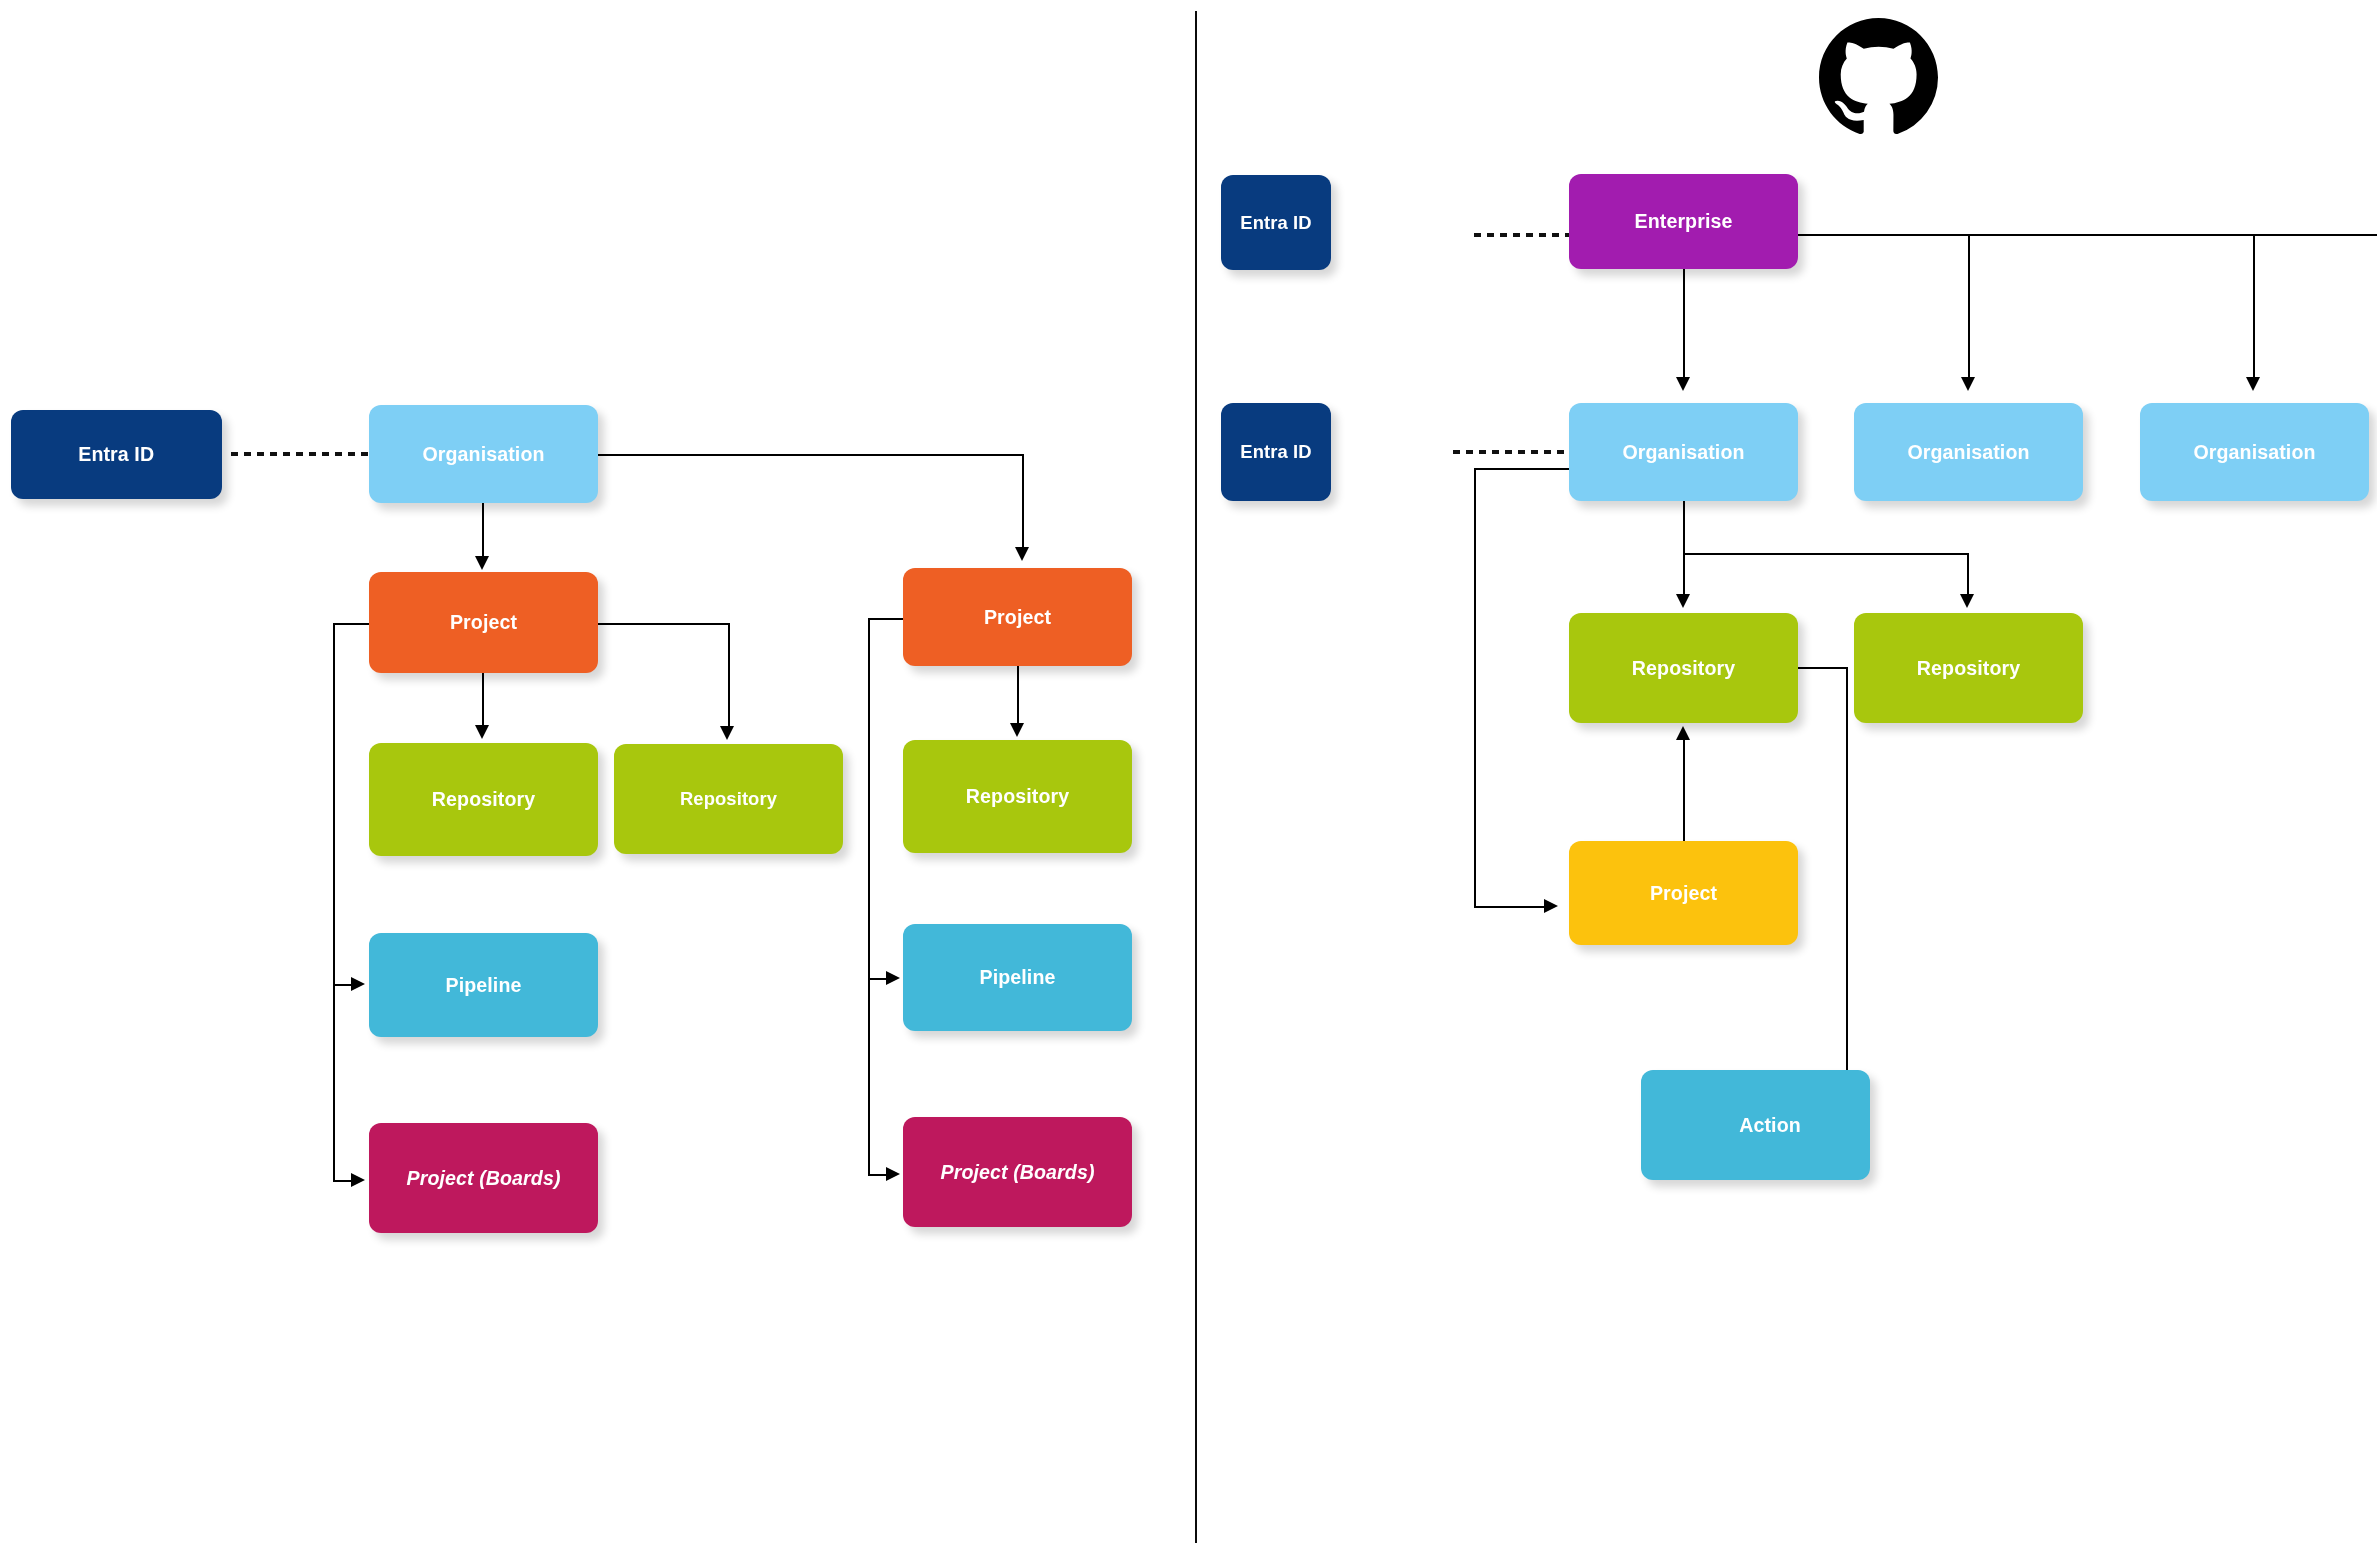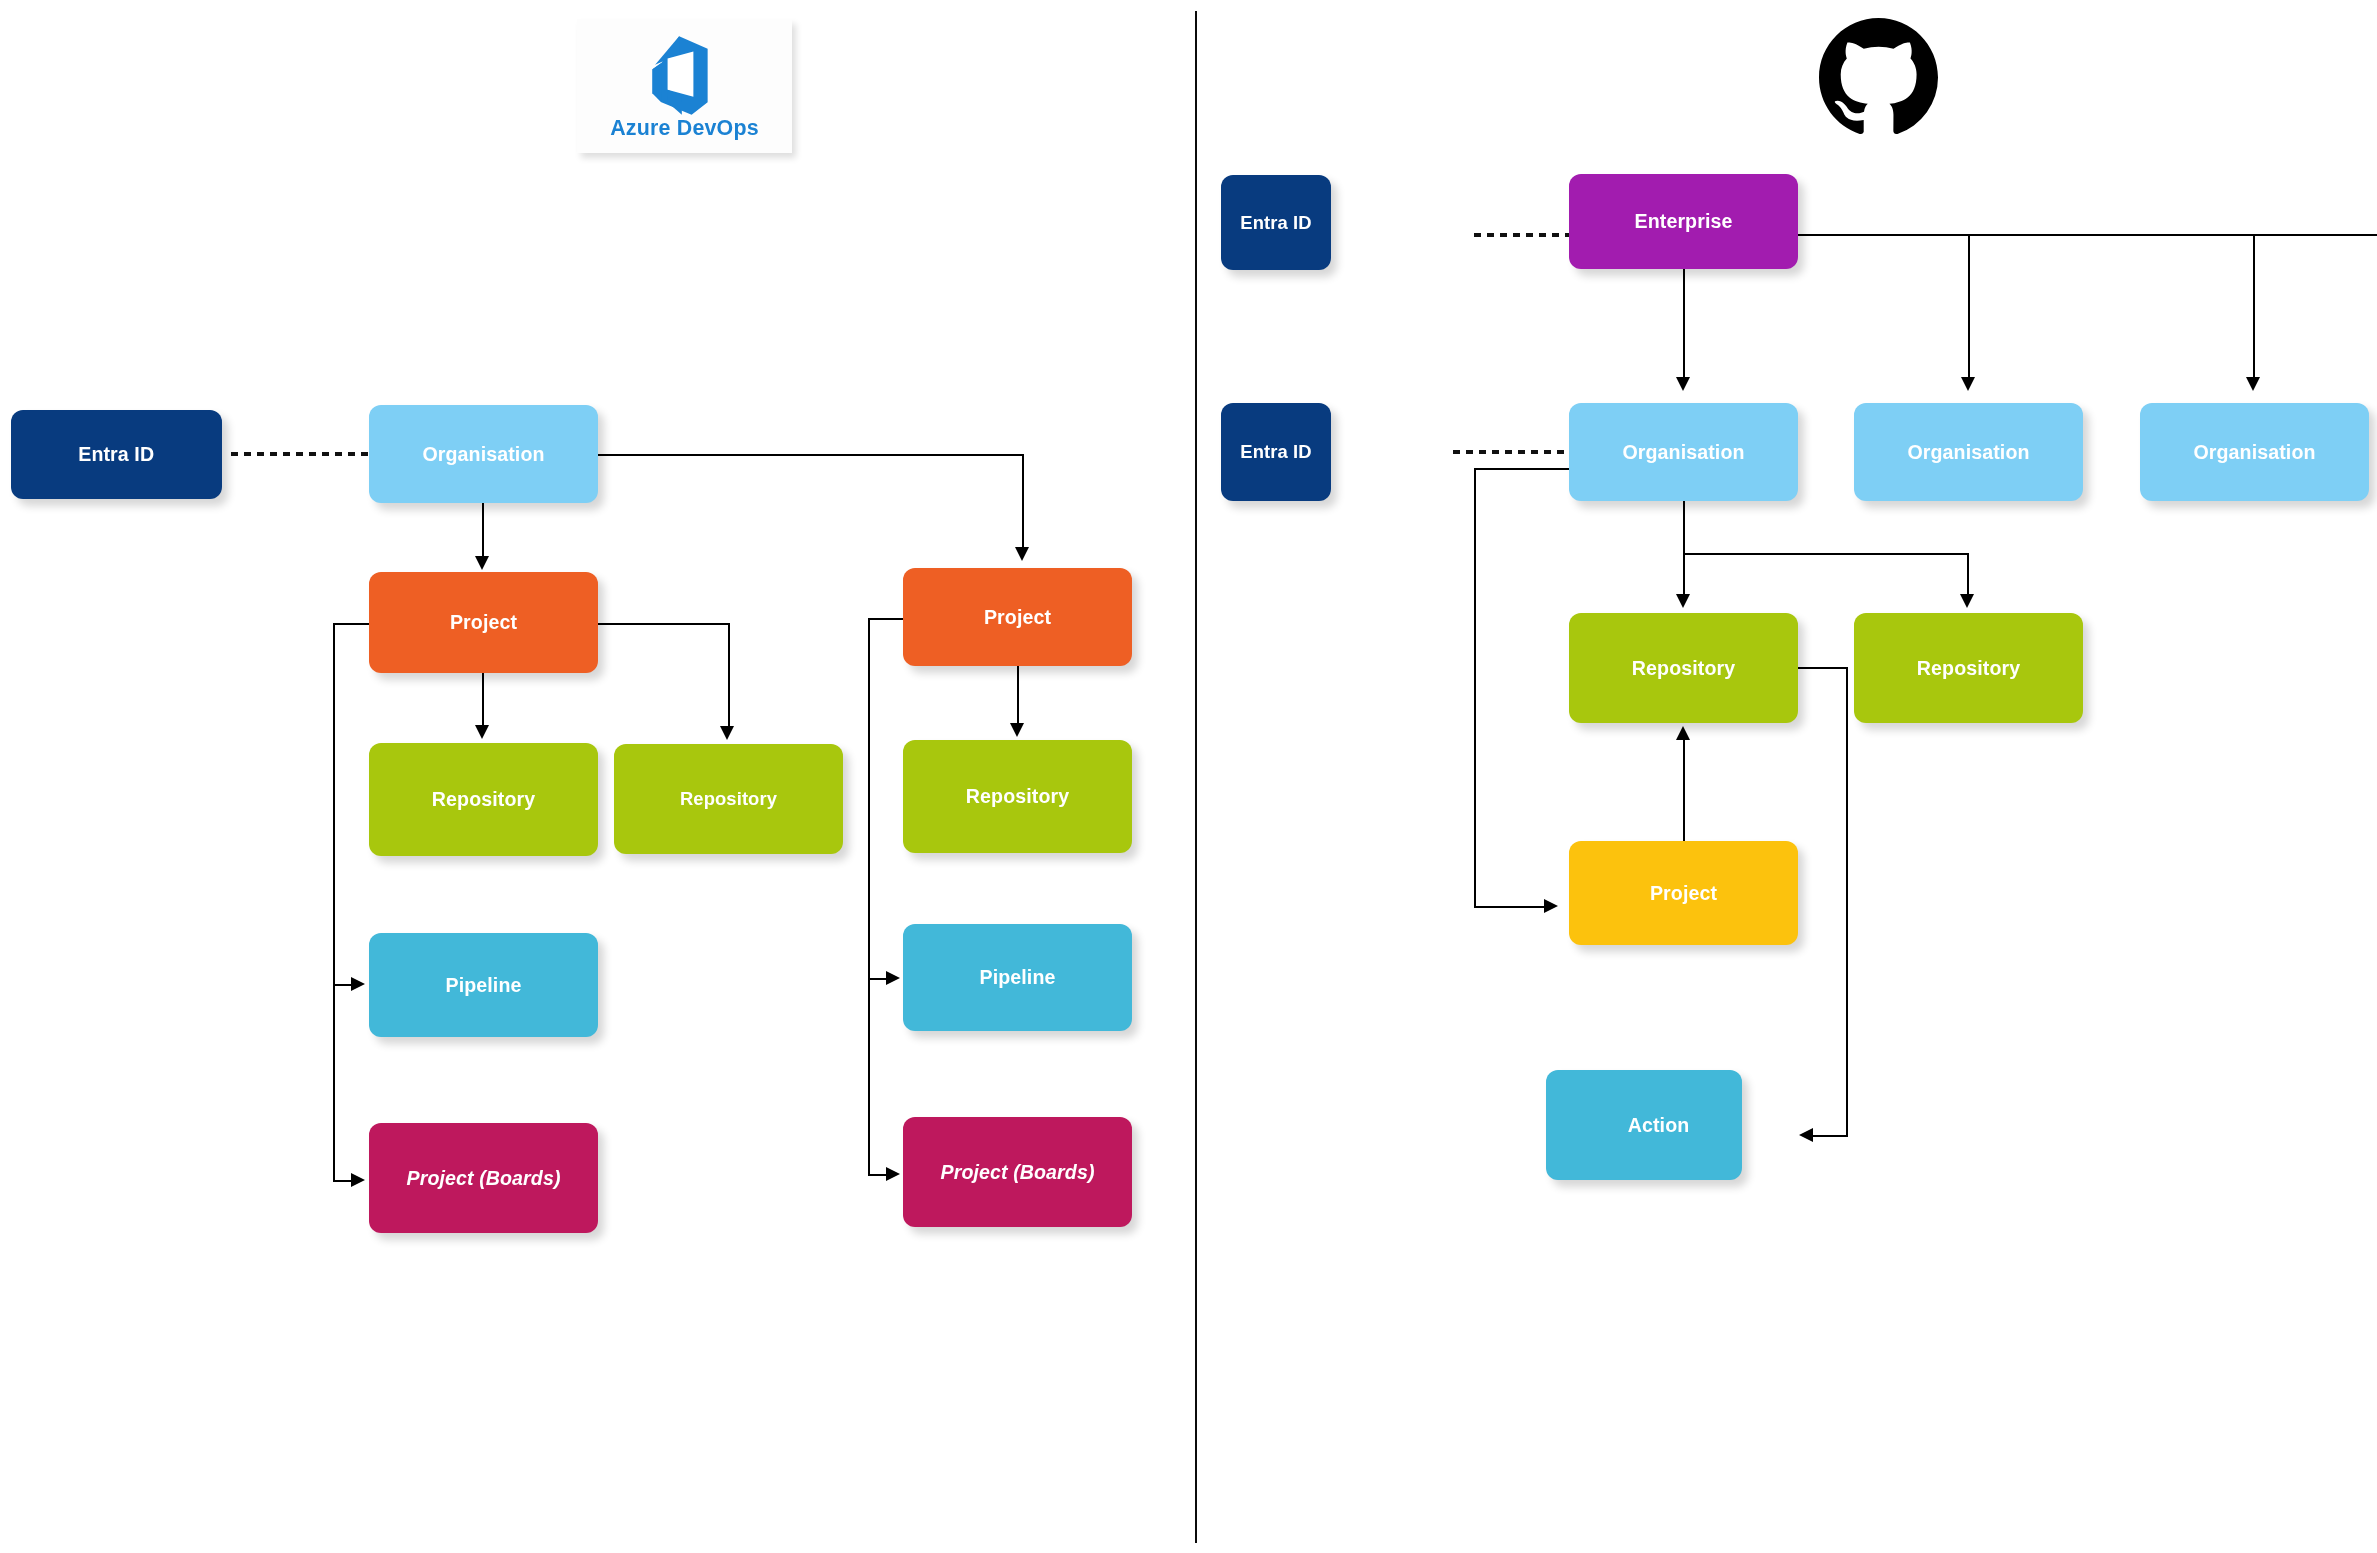--- a/index.html
+++ b/index.html
@@ -130,30 +130,20 @@
   }
   #gh-logo svg{width:119px;height:119px;display:block;}
 </style>
 </head>
 <body>
 
 <div id="canvas">
 
   <div id="divider"></div>
 
-  <div id="ado-logo">
-    <svg class="mark" viewBox="0 0 100 100" aria-hidden="true">
-      <path fill="#1b82d3" d="M44 6 L76 20 L76 80 L58 94 L24 80 L24 36 L14 43 L14 70 L24 80 L24 36 Z"></path>
-      <path fill="#1b82d3" d="M44 6 L44 26 L17 38 L44 6 Z"></path>
-      <path fill="#ffffff" d="M31 31 L60 23 L60 74 L31 66 Z"></path>
-      <path fill="#1b82d3" d="M31 66 L47 73 L47 94 L31 80 Z"></path>
-      <path fill="#1b82d3" d="M14 43 L24 36 L24 80 L14 70 Z"></path>
-    </svg>
-    <div class="wordmark">Azure DevOps</div>
-  </div>
 
   <div id="gh-logo">
     <svg viewBox="0 0 16 16" aria-hidden="true">
       <path fill="#000000" d="M8 0C3.58 0 0 3.58 0 8c0 3.54 2.29 6.53 5.47 7.59.4.07.55-.17.55-.38 0-.19-.01-.82-.01-1.49-2.01.37-2.53-.49-2.69-.94-.09-.23-.48-.94-.82-1.13-.28-.15-.68-.52-.01-.53.63-.01 1.08.58 1.23.82.72 1.21 1.87.87 2.33.66.07-.52.28-.87.51-1.07-1.78-.2-3.64-.89-3.64-3.95 0-.87.31-1.59.82-2.15-.08-.2-.36-1.02.08-2.12 0 0 .67-.21 2.2.82.64-.18 1.32-.27 2-.27s1.36.09 2 .27c1.53-1.04 2.2-.82 2.2-.82.44 1.1.16 1.92.08 2.12.51.56.82 1.27.82 2.15 0 3.07-1.87 3.75-3.65 3.95.29.25.54.73.54 1.48 0 1.07-.01 1.93-.01 2.2 0 .21.15.46.55.38A8.01 8.01 0 0016 8c0-4.42-3.58-8-8-8z"></path>
     </svg>
   </div>
 
   <div class="dotted" style="left:228px;top:452px;width:143px;"></div>
 
   <div class="ln v" style="left:482px;top:503px;height:55px;"></div>
@@ -293,18 +283,18 @@
   </div>
 
   <div class="node c-repo" style="left:1854px;top:613px;width:229px;height:110px;">
     <span>Repository</span>
   </div>
 
   <div class="node c-ghproject" style="left:1569px;top:841px;width:229px;height:104px;">
     <span>Project</span>
   </div>
 
-  <div class="node c-action" style="left:1546px;top:1070px;width:196px;height:110px;padding-left:29px;">
+  <div class="node c-action" style="left:1641px;top:1070px;width:229px;height:110px;padding-left:29px;">
     <span>Action</span>
   </div>
 
 </div>
 
 
 </body></html>

